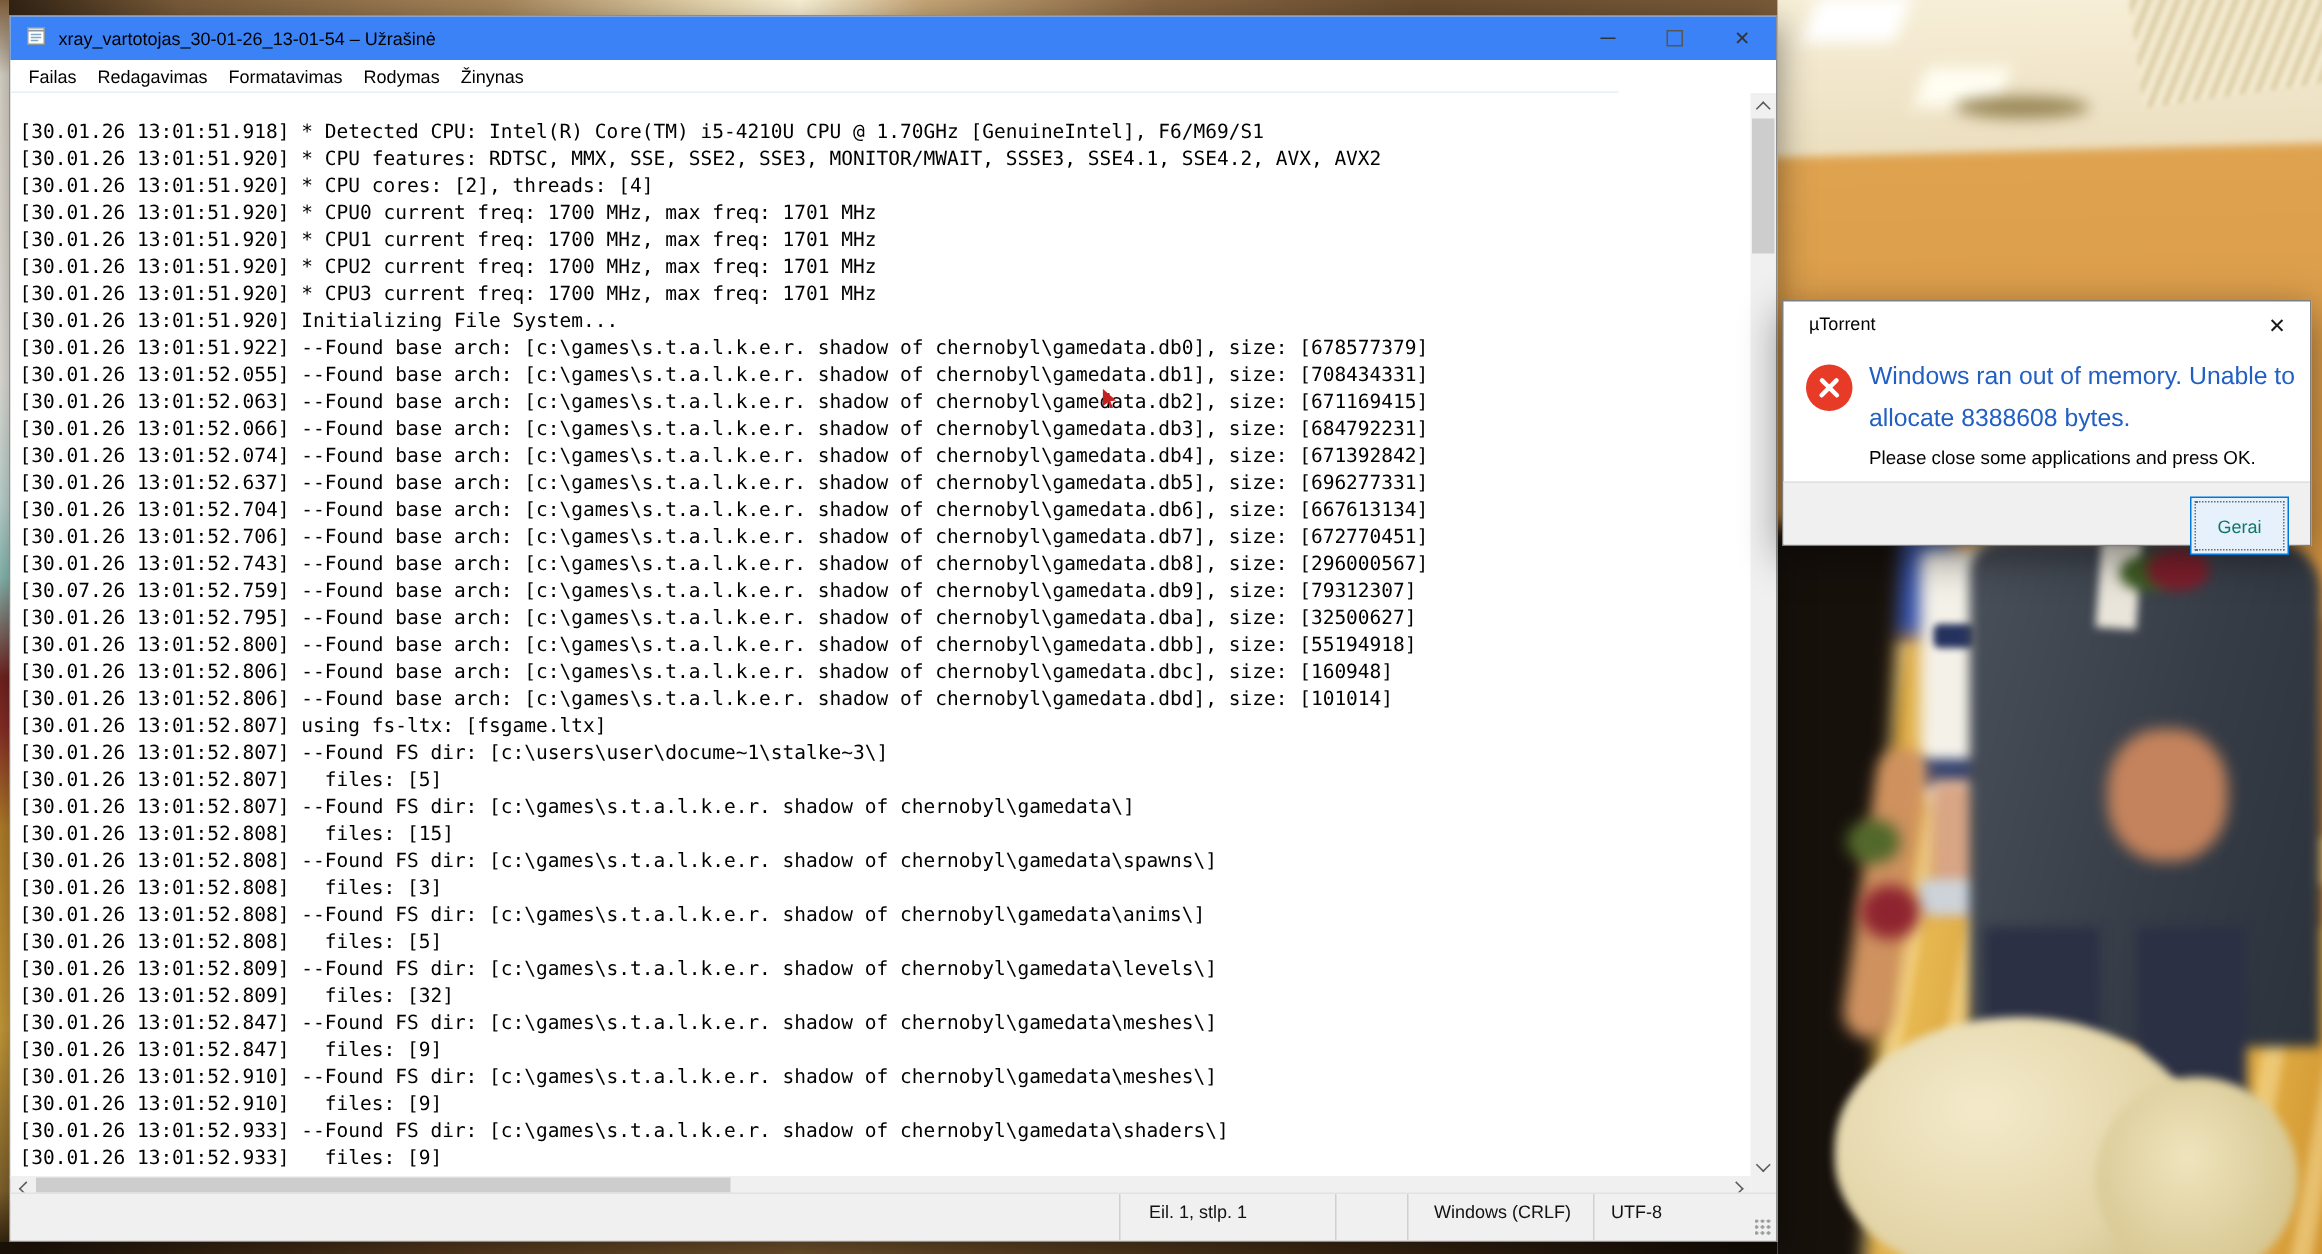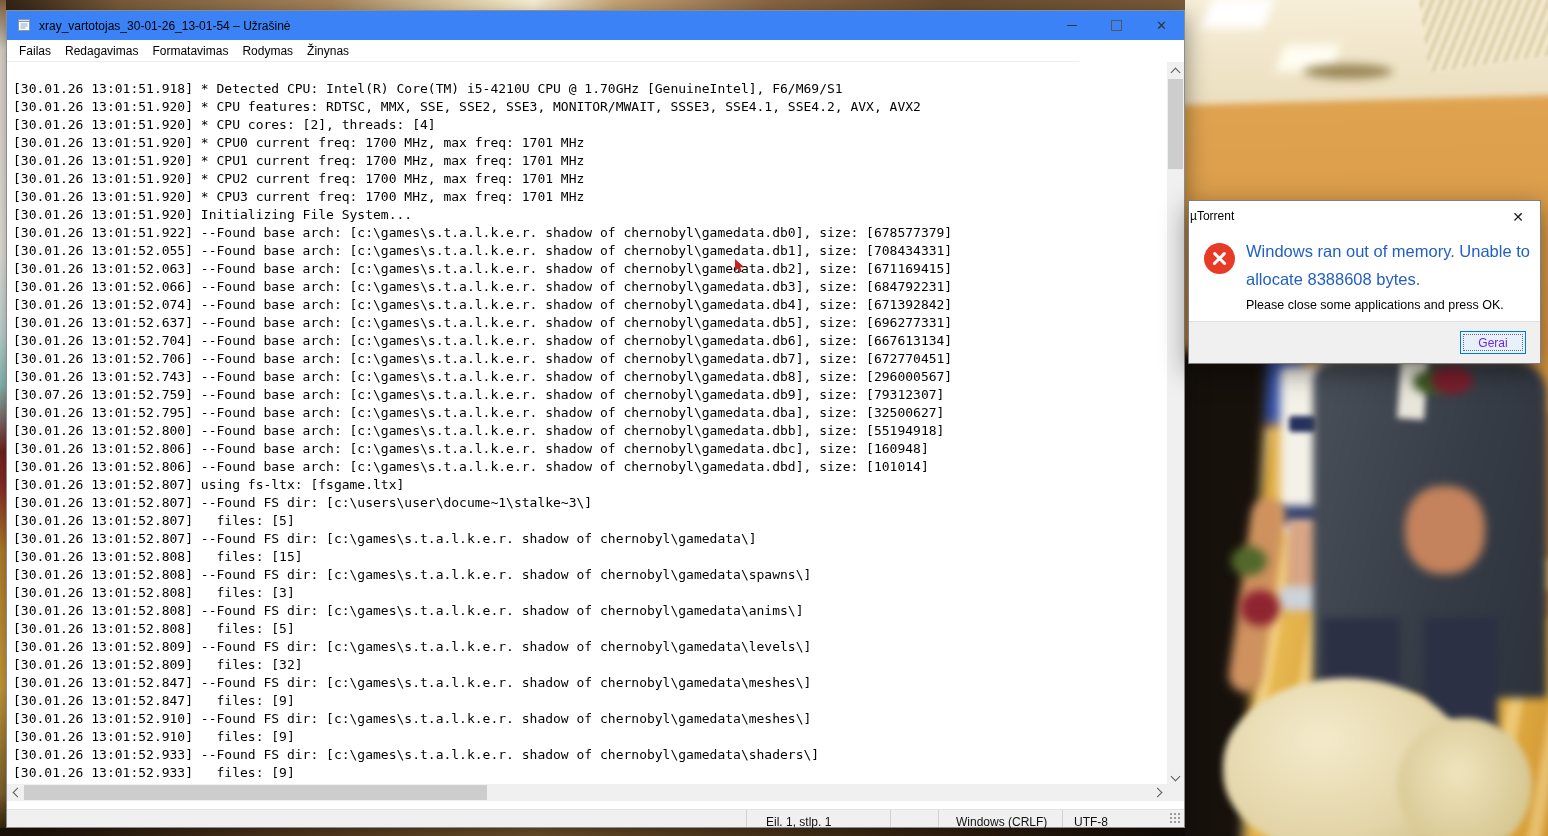--- a/index.html
+++ b/index.html
@@ -75,42 +75,42 @@
   .sb-corner{position:absolute;right:0;bottom:26px;width:17px;height:17px;background:#f0f0f0;}
   .sb-btn{position:absolute;width:17px;height:17px;display:flex;align-items:center;justify-content:center;}
   .chev{width:6px;height:6px;border-right:1.6px solid #5a5a5a;border-bottom:1.6px solid #5a5a5a;}
   .chev.up{transform:rotate(-135deg);margin-top:3px;}
   .chev.down{transform:rotate(45deg);margin-bottom:3px;}
   .chev.left{transform:rotate(135deg);margin-left:3px;}
   .chev.right{transform:rotate(-45deg);margin-right:3px;}
   .vthumb{position:absolute;left:1px;top:17px;width:15px;height:90px;background:#cdcdcd;}
   .hthumb{position:absolute;top:1px;left:17px;width:463px;height:15px;background:#cdcdcd;}
   
-  .np-status{position:absolute;left:0;bottom:0;width:1177px;height:18px;background:#f0f0f0;
+  .np-status{position:absolute;left:0;bottom:0;width:1177px;height:32px;background:#f0f0f0;
     border-top:1px solid #e2e2e2;font-size:12px;color:#111;box-sizing:border-box;}
   .st-sep{position:absolute;top:0;bottom:0;width:1px;background:#d0d0d0;}
   .st-txt{position:absolute;top:0;height:25px;line-height:25px;white-space:nowrap;}
   .grip{position:absolute;right:3px;bottom:3px;width:11px;height:11px;
     background-image:radial-gradient(#9a9a9a 1px,transparent 1.3px);background-size:4px 4px;background-position:bottom right;}
 
   
   #dialog{position:absolute;left:1188px;top:200px;width:353px;height:164px;box-sizing:border-box;
     background:#fff;border:1px solid #7f7f7f;box-shadow:0 8px 26px rgba(0,0,0,.45);z-index:20;}
-  .dlg-title-text{position:absolute;left:1px;top:8px;font-size:12px;color:#000;}
+  .dlg-title-text{position:absolute;left:17px;top:8px;font-size:12px;color:#000;}
   .dlg-close{position:absolute;right:8px;top:4px;width:28px;height:24px;display:flex;align-items:center;justify-content:center;
     font-size:14px;color:#1a1a1a;}
   .dlg-erricon{position:absolute;left:15px;top:42px;width:31px;height:31px;border-radius:50%;}
   .dlg-erricon .bar{position:absolute;left:7px;top:14px;width:17px;height:3.4px;background:#fff;border-radius:2px;}
   .dlg-erricon .bar.b1{transform:rotate(45deg);}
   .dlg-erricon .bar.b2{transform:rotate(-45deg);}
   .dlg-main{position:absolute;left:57px;top:36px;width:292px;font-size:16.5px;line-height:28px;}
   .dlg-sub{position:absolute;left:57px;top:97px;font-size:12.5px;color:#000;}
   .dlg-footer{position:absolute;left:0;right:0;bottom:0;height:41px;background:#f0f0f0;border-top:1px solid #dfdfdf;}
-  .dlg-ok{position:absolute;right:14px;top:9px;width:66px;height:23px;background:#e6f1fb;border:1px solid #0078d7;
-    box-sizing:border-box;display:flex;align-items:center;justify-content:center;font-size:12px;color:#6d28d9;}
+  .dlg-ok{position:absolute;right:14px;top:9px;width:66px;height:39px;background:#e6f1fb;border:1px solid #0078d7;
+    box-sizing:border-box;display:flex;align-items:center;justify-content:center;font-size:12px;color:#0f766e;}
   .dlg-ok .focus-rect{position:absolute;inset:2px;border:1px dotted #6b6b6b;pointer-events:none;}
   .dlg-ok .lbl{position:relative;}
 
   
   #cursor{position:absolute;left:735px;top:259px;width:9px;height:13px;z-index:40;
     background:#c42221;clip-path:polygon(0 0,100% 62%,58% 66%,78% 100%,58% 100%,42% 70%,0 92%);}
 </style>
 </head>
 <body>
 

